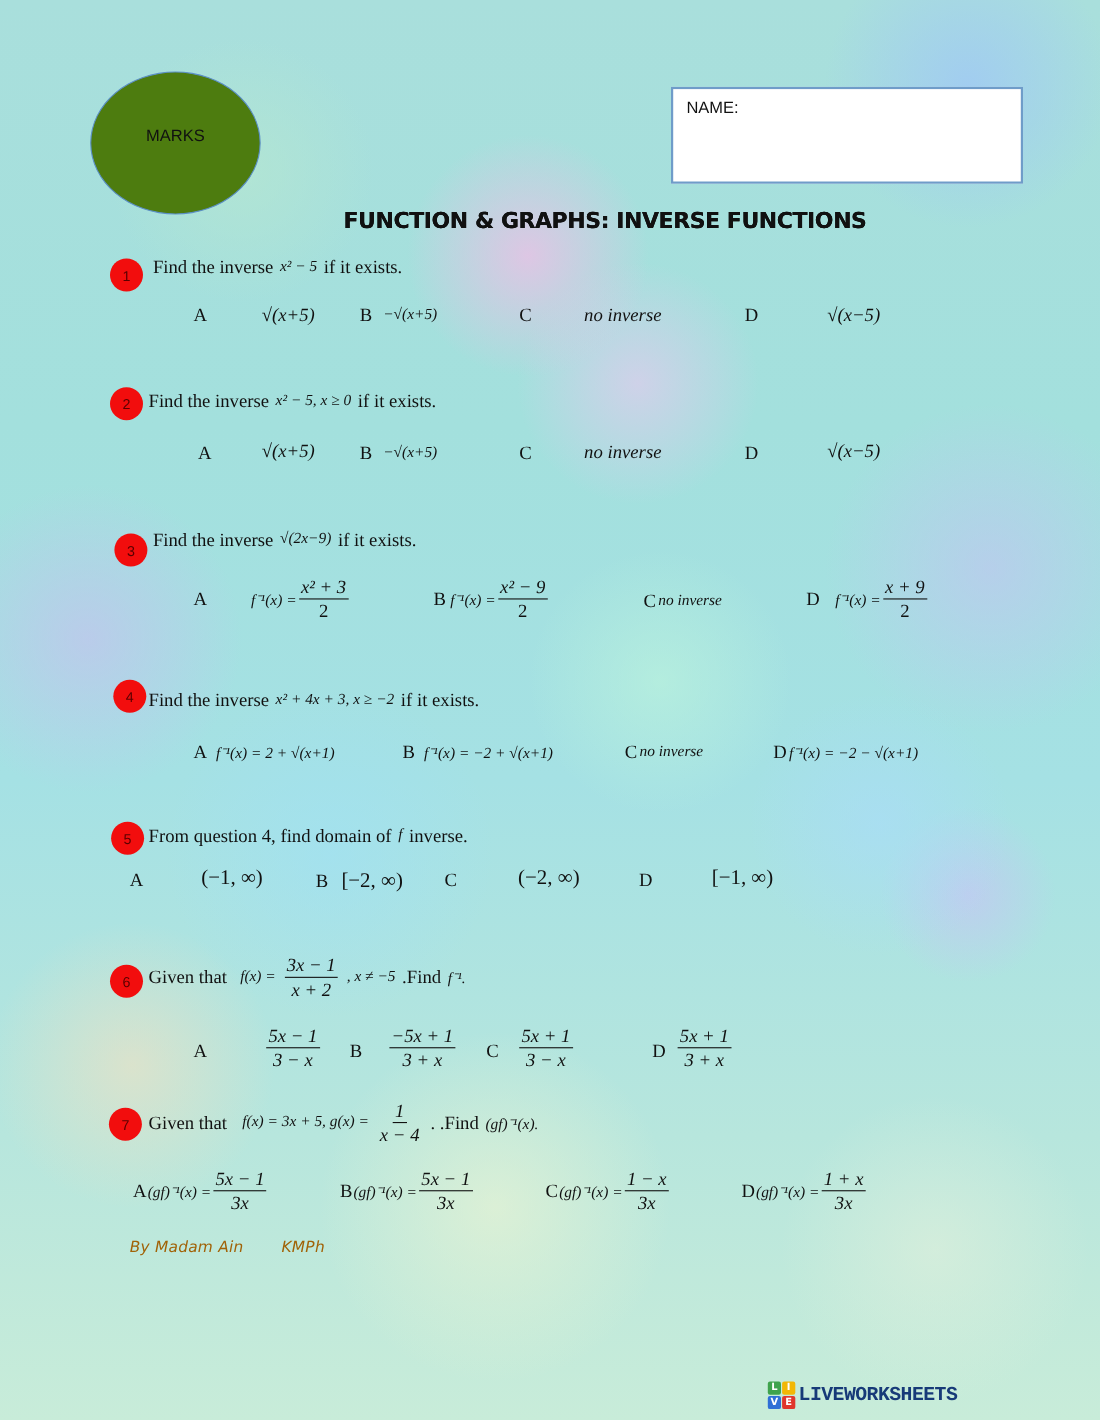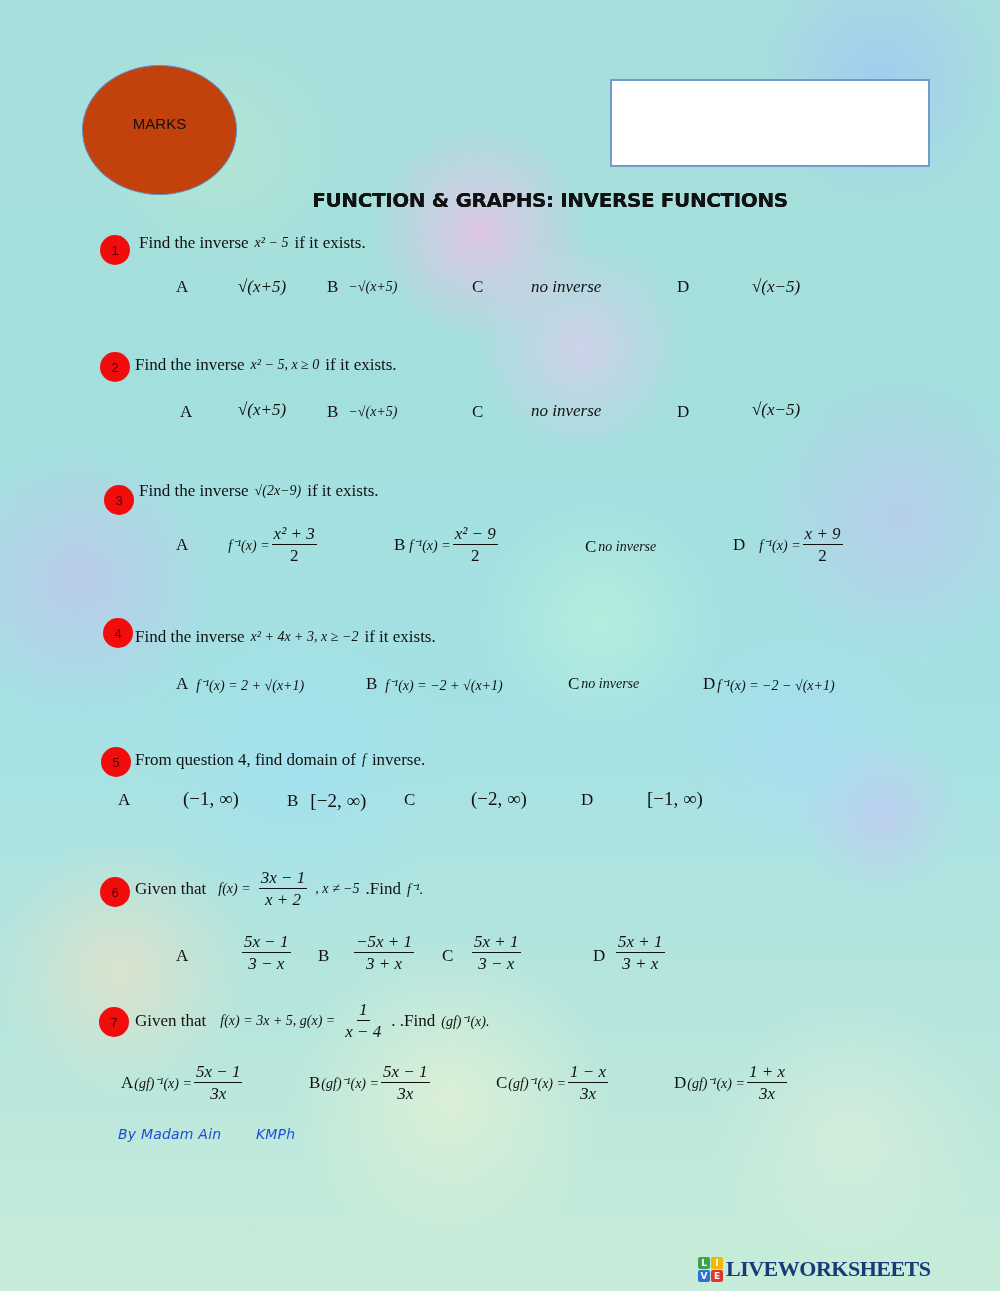--- a/index.html
+++ b/index.html
@@ -18,21 +18,21 @@
       radial-gradient(circle at 80% 58%, rgba(170,220,250,0.6) 0, rgba(170,220,250,0) 120px),
       radial-gradient(circle at 12% 75%, rgba(250,225,190,0.55) 0, rgba(250,225,190,0) 130px),
       radial-gradient(circle at 88% 63%, rgba(200,195,245,0.65) 0, rgba(200,195,245,0) 80px),
       radial-gradient(circle at 45% 85%, rgba(240,245,210,0.6) 0, rgba(240,245,210,0) 160px),
       radial-gradient(circle at 85% 88%, rgba(225,240,220,0.6) 0, rgba(225,240,220,0) 140px),
       linear-gradient(180deg, #a9dfdc 0%, #a3e0dd 30%, #a5e1e4 55%, #b7e6dd 80%, #c8ecd9 100%);
   }
   .abs { position:absolute; }
   .marks-circle {
     left:82px; top:65px; width:155px; height:130px; border-radius:50%;
-    background:#c2410c; border:1.5px solid #5b8fc7; box-sizing:border-box;
+    background:#4d7c0f; border:1.5px solid #5b8fc7; box-sizing:border-box;
     display:flex; align-items:center; justify-content:center;
     font-family:"Liberation Sans", sans-serif; font-size:15px; padding-bottom:14px;
   }
   .name-box {
     left:610px; top:79px; width:320px; height:88px; background:#fff;
     border:2px solid #6f9cc9; box-sizing:border-box; padding:8px 12px;
     font-family:"Liberation Sans", sans-serif; font-size:15px; line-height:37px;
   }
   .name-box div { height:37px; line-height:20px; }
   .title {
@@ -48,37 +48,38 @@
   }
   .qtext { font-size:17px; white-space:nowrap; display:flex; align-items:center; gap:6px; }
   .math { font-family:"Liberation Serif", serif; font-style:italic; font-size:14px; }
   .up { font-style:normal; }
   .opt { font-size:17px; white-space:nowrap; display:flex; align-items:center; }
   .lbl { font-style:normal; margin-right:4px; }
   .frac { display:inline-flex; flex-direction:column; align-items:center; vertical-align:middle; margin:0 2px; font-style:italic; }
   .frac .num { padding:0 2px 1px; border-bottom:1.2px solid #111; line-height:19px; }
   .frac .den { padding:1px 2px 0; line-height:19px; }
   .footer-by {
-    left:118px; top:1126px; font-family:"DejaVu Sans", sans-serif; font-style:italic; font-size:14px; color:#1d4ed8;
+    left:118px; top:1126px; font-family:"DejaVu Sans", sans-serif; font-style:italic; font-size:14px; color:#a16207;
     letter-spacing:0.2px;
   }
   .logo {
     left:698px; top:1256px; display:flex; align-items:center; gap:3px;
   }
   .logo-grid { display:grid; grid-template-columns:12px 12px; grid-template-rows:12px 12px; gap:1px; }
   .logo-grid span { display:flex; align-items:center; justify-content:center; font:bold 9px "DejaVu Sans", sans-serif; color:#fff; border-radius:2px; }
-  .logo-text { font-family:Liberation Serif, serif; font-weight:bold; font-size:22px; color:#173a78; letter-spacing:-0.5px; }
+  .logo-text { font-family:Liberation Mono, monospace; font-weight:bold; font-size:18px; color:#173a78; letter-spacing:-0.5px; }
 </style>
 </head>
 <body>
 
 <div class="abs marks-circle">
   <span>MARKS</span>
 </div>
 <div class="abs name-box">
+  <div><span>NAME:</span></div>
 </div>
 <div class="abs title">FUNCTION &amp; GRAPHS: INVERSE FUNCTIONS</div>
 
 <div class="abs qnum" style="left:100px;top:235px;">1</div>
 <div class="abs qtext" style="left:139px;top:233px;">
   <span>Find the inverse</span>
   <span class="math">x² − 5</span>
   <span>if it exists.</span>
 </div>
 <div class="abs opt" style="left:176px;top:277px;">

